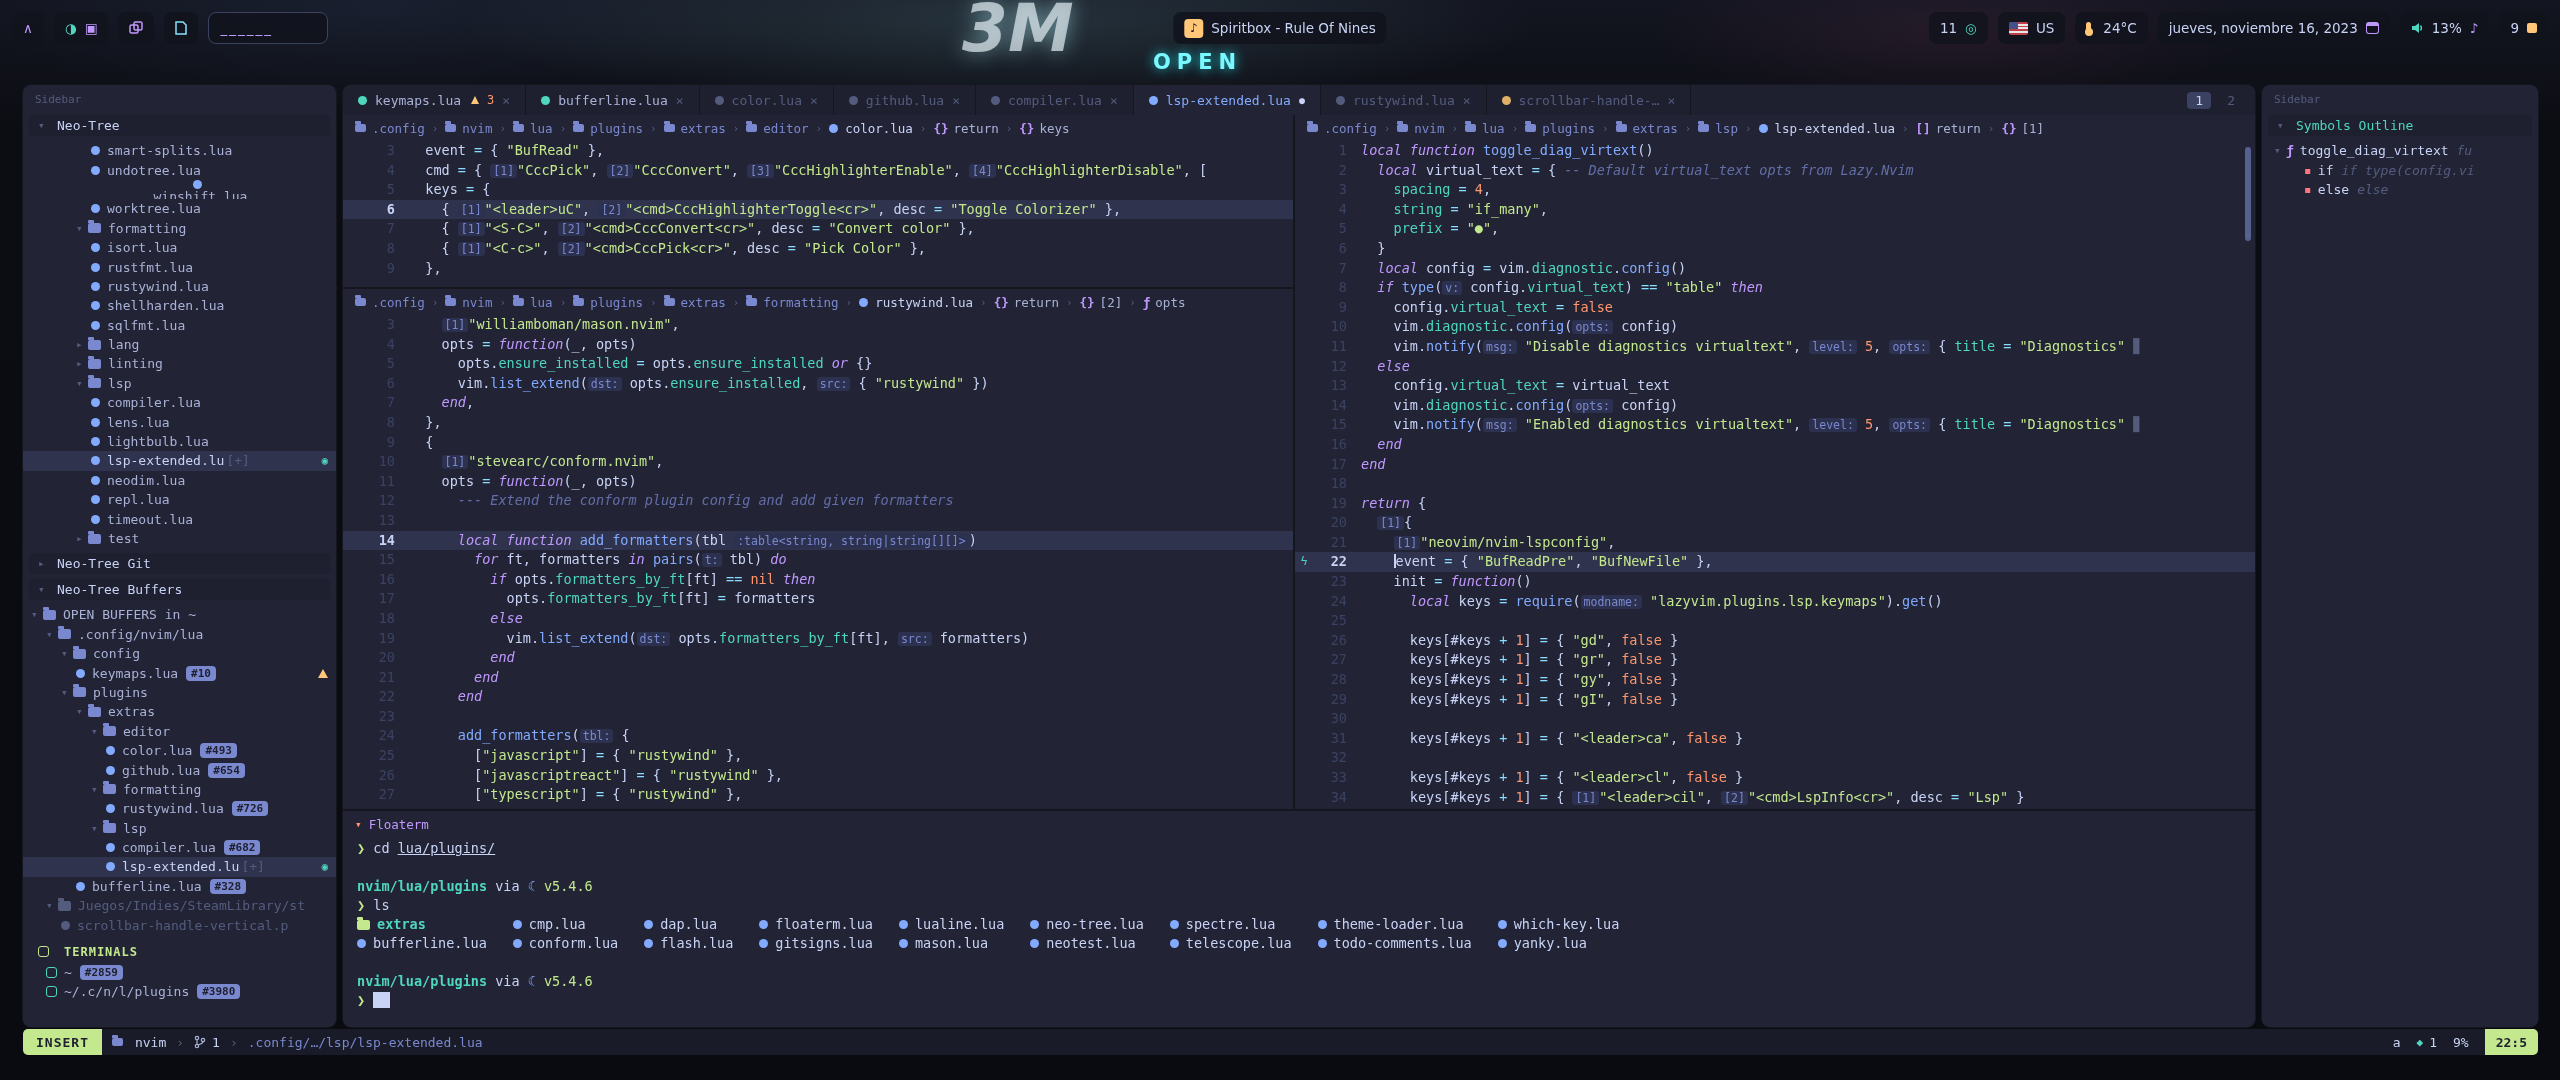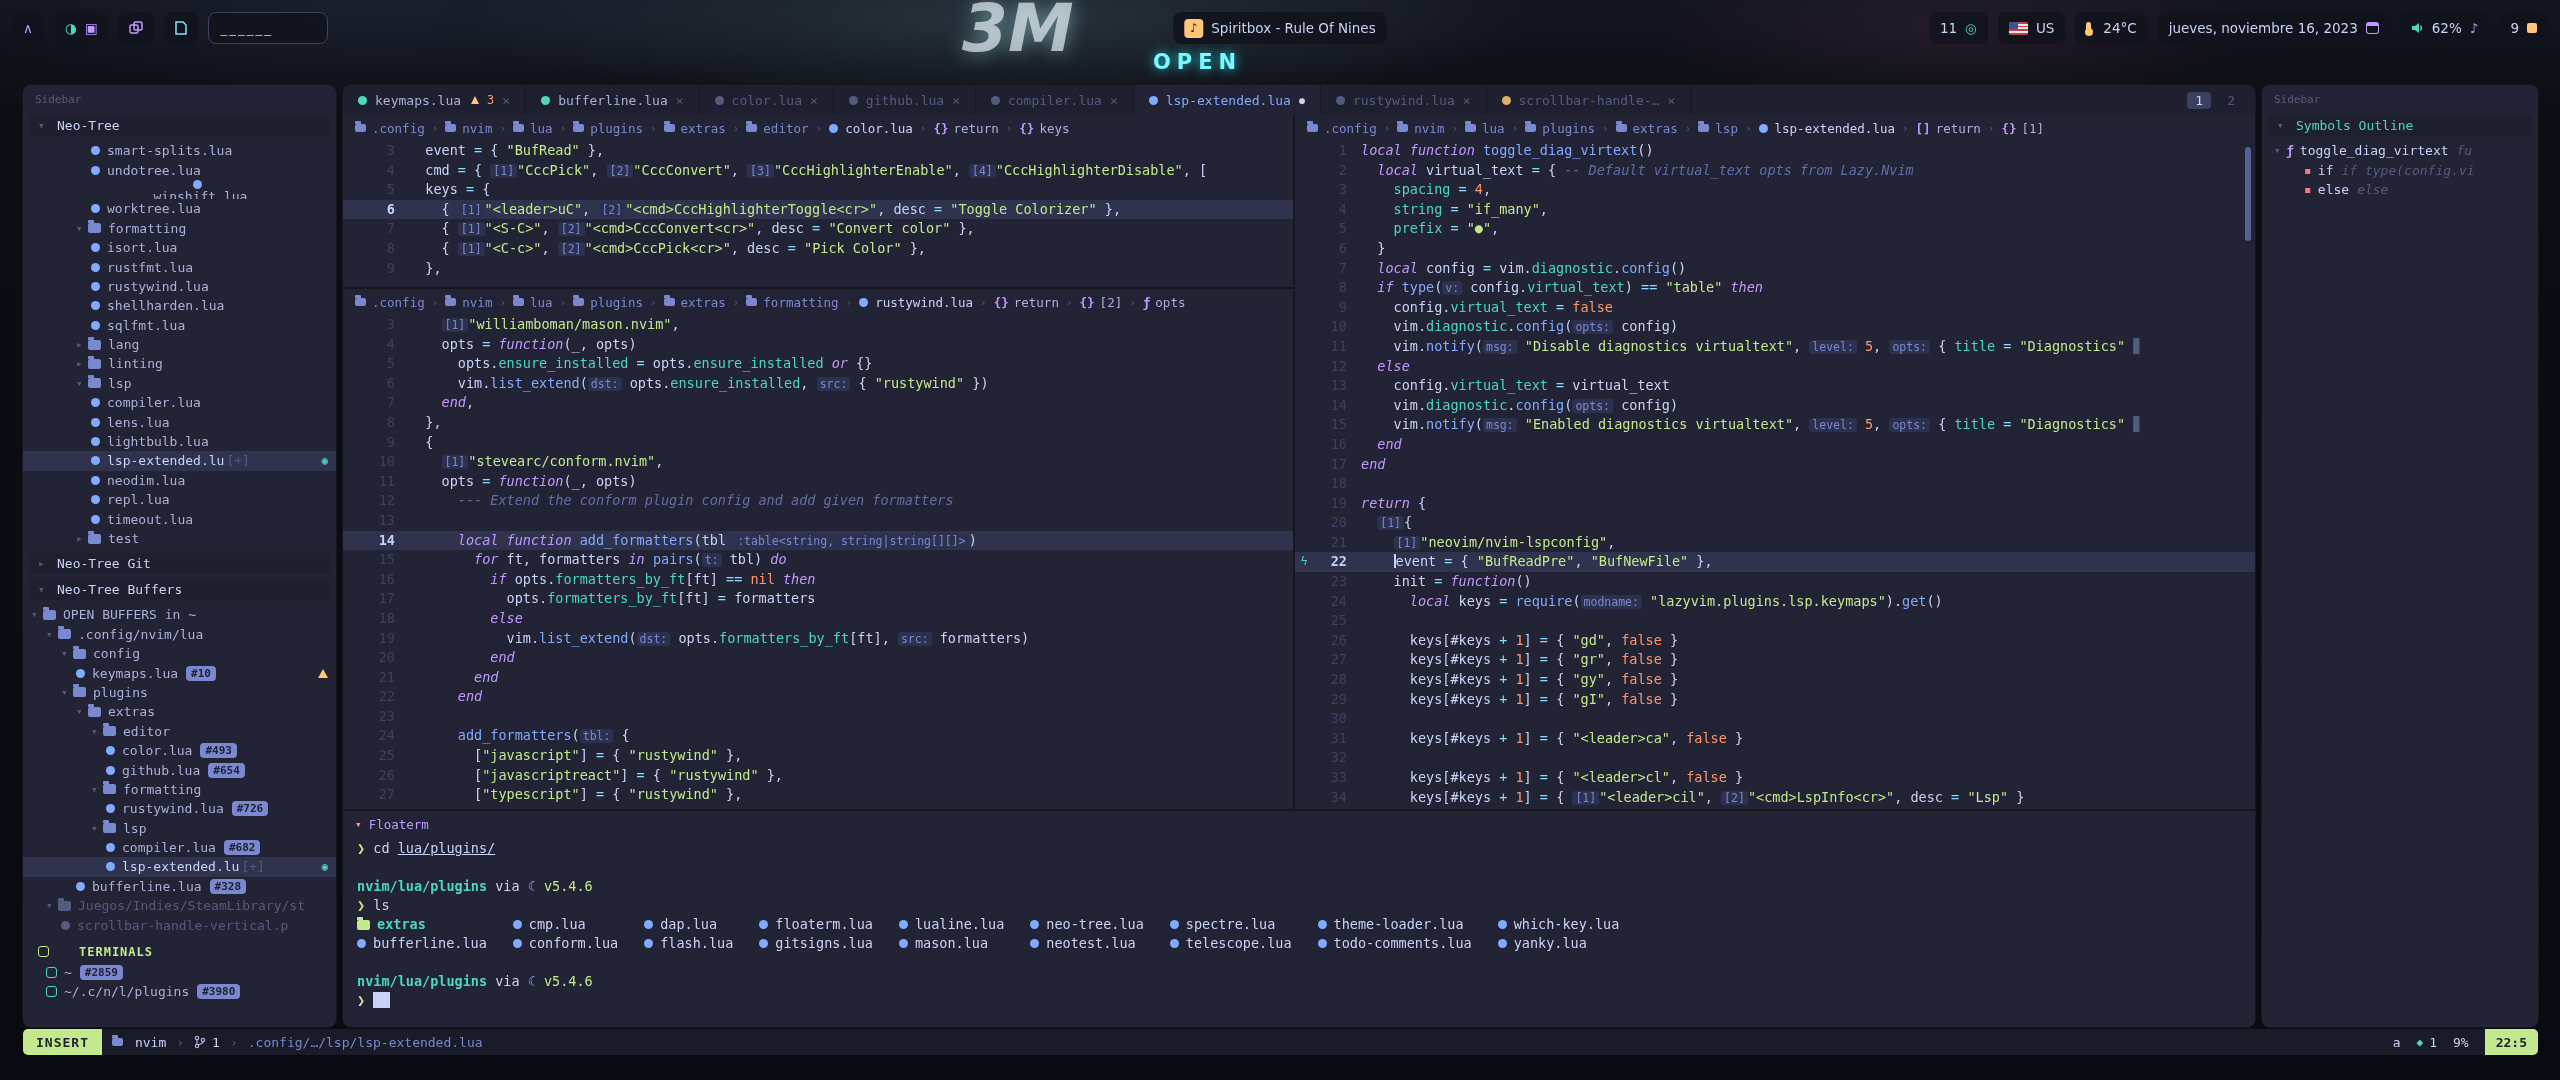--- a/index.html
+++ b/index.html
@@ -33,21 +33,21 @@
   
   .win{position:absolute;background:#222436;border-radius:8px;box-shadow:0 0 0 1px #15161e;z-index:3}
   #win-left{left:23px;top:85px;width:313px;height:942px;overflow:hidden;font-family:"DejaVu Sans Mono",monospace}
   #win-editor{left:343px;top:85px;width:1912px;height:942px;display:flex;flex-direction:column;overflow:hidden}
   #win-right{left:2262px;top:85px;width:276px;height:942px;overflow:hidden;font-family:"DejaVu Sans Mono",monospace}
 
   .side-title{color:#545c7e;font-size:11px;padding:8px 12px 4px}
 
   
   .sec-h{display:flex;align-items:center;gap:7px;background:#1e2030;margin:5px 6px;padding:2px 9px;border-radius:4px;color:#c8d3f5;font-size:13px;height:21px}
-  .sec-th{display:flex;align-items:center;gap:23px;margin:8px 6px 2px;padding:2px 9px;color:#c3e88d;font-size:12px;font-weight:bold;letter-spacing:1px}
+  .sec-th{display:flex;align-items:center;gap:8px;margin:8px 6px 2px;padding:2px 9px;color:#c3e88d;font-size:12px;font-weight:bold;letter-spacing:1px}
   .chev{color:#545c7e;font-size:11px;width:12px;display:inline-block}
   .srow{display:flex;align-items:center;height:19.4px;font-size:13px;color:#a9b1d6;padding-right:8px;white-space:nowrap;overflow:hidden}
   .srow.sel{background:#2f334d;color:#c8d3f5}
   .srow.dim{color:#545c7e}
   .srow.dim .icf{background:#545c7e}
   .srow.dim .icd{background:#545c7e}
   .icf{width:13px;height:10px;background:#7a88cf;border-radius:2px;position:relative;margin-right:7px;flex:none}
   .icf::before{content:"";position:absolute;top:-3px;left:0;width:6px;height:3px;background:inherit;border-radius:1px 1px 0 0}
   .icf.green{background:#c3e88d}
   .icf.tiny{width:11px;height:8px;margin-right:6px}
@@ -185,21 +185,21 @@
     </div>
     <div class="bar-box">
       <span>jueves, noviembre 16, 2023</span>
       <span class="cal"></span>
     </div>
     <div class="bar-box">
       <svg width="13" height="12" viewBox="0 0 13 12">
           <path d="M1 4h3l4-3v10L4 8H1z" fill="#4fd6be"></path>
           <path d="M9.5 3.5a4 4 0 0 1 0 5" fill="none" stroke="#4fd6be" stroke-width="1.3"></path>
         </svg>
-      <span>62%</span>
+      <span>13%</span>
       <span class="lav">♪</span>
     </div>
     <div class="bar-box">
       <span>9</span>
       <span class="cube"></span>
     </div>
   </div>
 </div>
 
 <div class="win" id="win-left">

